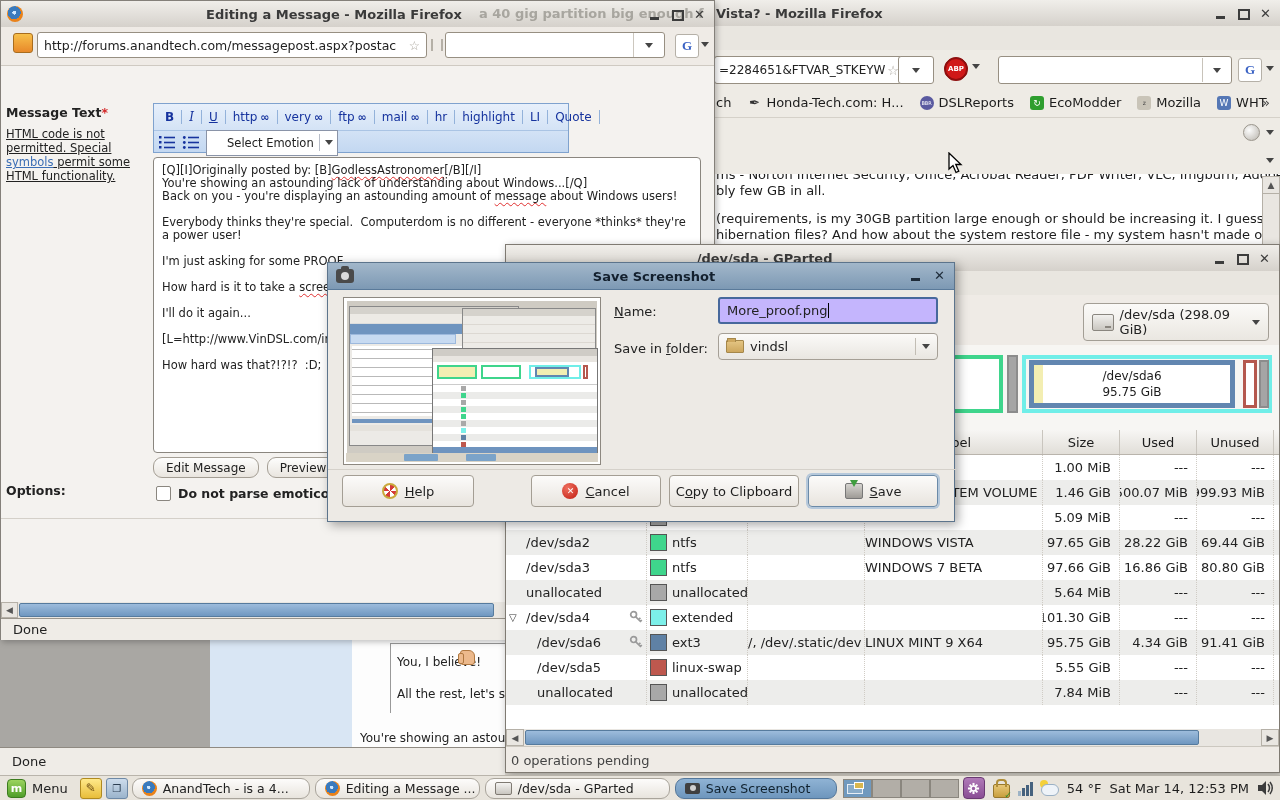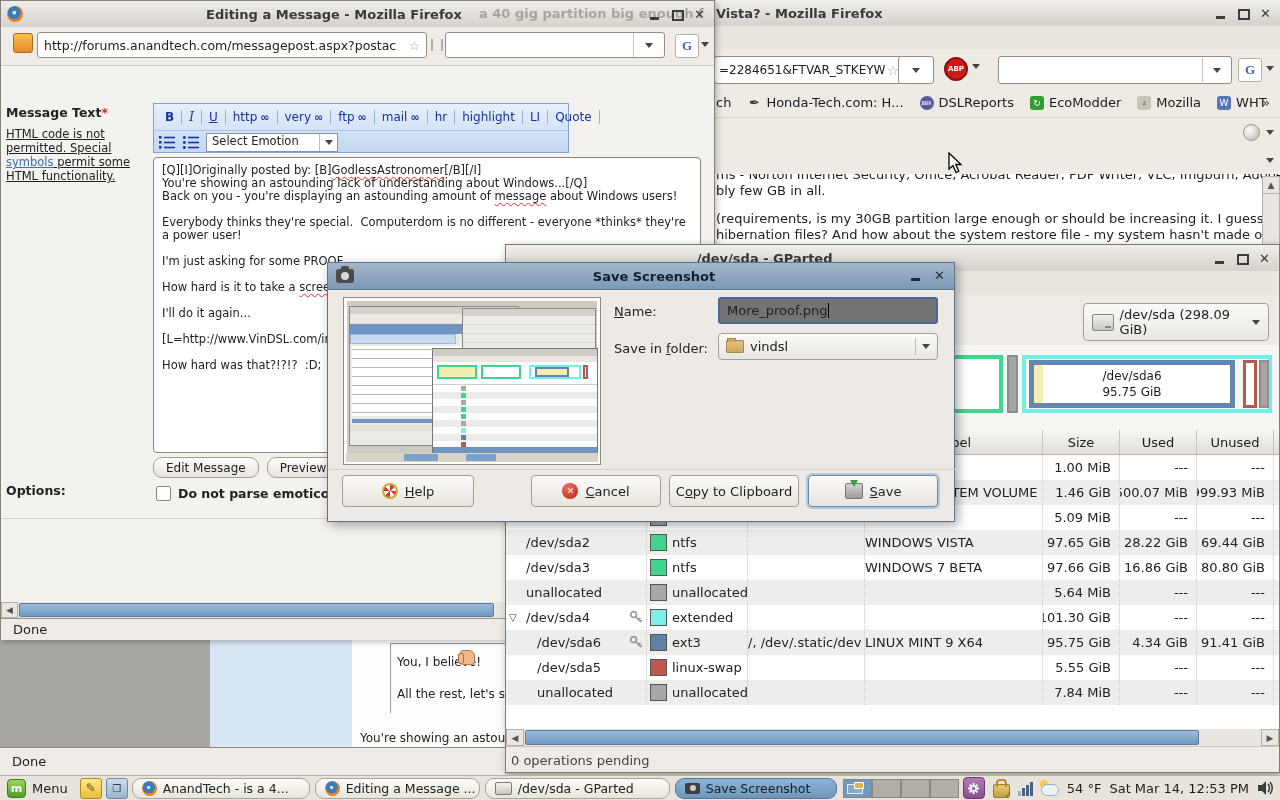--- a/index.html
+++ b/index.html
@@ -106,22 +106,22 @@
   #ed-toolbar{left:152px;top:102px;width:416px;height:50px;background:linear-gradient(#e7f0fb,#c3d8f1);
               border:1px solid #7fa2ce;box-sizing:border-box;}
   #ed-toolbar1{display:flex;align-items:center;height:26px;border-bottom:1px solid #aac4e4;padding:0 4px;}
   .ed-tb-btn{color:#16339e;font-size:12px;padding:0 7px;border-right:1px solid #93b2da;white-space:nowrap;display:flex;align-items:center;gap:3px;}
   .ed-tb-btn.bold{font-weight:bold;}
   .ed-tb-btn.italic{font-style:italic;font-family:"DejaVu Serif","Liberation Serif",serif;}
   .ed-tb-btn.underline{text-decoration:underline;}
   .chain{font-weight:bold;font-size:11px;}
   #ed-toolbar2{display:flex;align-items:center;height:23px;padding:0 4px;gap:6px;}
   .list-icon{width:18px;height:15px;}
-  #ed-emotion{width:132px;height:19px;background:#fff;border:1px solid #8a94a8;display:flex;
-              font-size:11.5px;padding-left:5px;box-sizing:border-box;}
+  #ed-emotion{width:132px;height:26px;background:#fff;border:1px solid #8a94a8;display:flex;align-items:center;
+              font-size:11.5px;padding-left:20px;box-sizing:border-box;}
   #ed-emotion .drop{margin-left:auto;width:17px;height:17px;border-left:1px solid #b8bdc8;display:flex;align-items:center;justify-content:center;}
   #ed-textarea{left:152px;top:156px;width:548px;height:296px;background:#fff;border:1px solid #8a867f;border-radius:4px;
                box-sizing:border-box;padding:6px 8px;font-size:11.5px;line-height:13px;white-space:pre-wrap;overflow:hidden;}
   .misspelled{text-decoration:underline wavy #e03030 1px;text-underline-offset:2px;}
   #ed-buttons{left:152px;top:456px;display:flex;gap:8px;}
   .ed-btn{height:21px;background:linear-gradient(#fdfdfc,#e9e5df);border:1px solid #a49e94;border-radius:9px;
           font-size:12px;padding:0 12px;font-family:inherit;color:#222;}
   #ed-checkrow{left:155px;top:485px;display:flex;align-items:center;gap:7px;}
   #ed-checkbox{width:13px;height:13px;background:#fff;border:1px solid #8a867f;border-radius:2px;}
   #ed-checklabel{font-weight:bold;font-size:12.5px;}
@@ -209,21 +209,21 @@
   #t-gp .mn{height:6px;background:#e8e5e0;}
   #t-gp .bar{height:22px;background:#fff;border-bottom:1px solid #ccc;position:relative;}
   #t-gp .bar .b{position:absolute;top:3px;height:14px;box-sizing:border-box;}
   #t-rows{height:62px;background-image:repeating-linear-gradient(#fff 0 7px,#ebebe9 7px 14px);position:relative;}
   #t-rows .sq{position:absolute;left:28px;width:5px;height:5px;}
   #t-gp .sel{height:7px;background:#6f94bf;}
   #t-bar{left:2px;bottom:2px;right:2px;height:9px;background:#d9d3c6;}
   #t-bar .chip{position:absolute;top:1px;height:7px;background:#7ba3c9;border-radius:1px;}
   
   #dlg-name-label{left:286px;top:41px;}
-  #dlg-name-entry{left:390px;top:34px;width:220px;height:27px;background:#737373;border:2px solid #47689c;border-radius:3px;
+  #dlg-name-entry{left:390px;top:34px;width:220px;height:27px;background:#c4b5fd;border:2px solid #47689c;border-radius:3px;
                   box-sizing:border-box;display:flex;align-items:center;padding-left:7px;}
   #dlg-name-entry .caret{width:1px;height:15px;background:#000;margin-left:1px;}
   #dlg-folder-label{left:286px;top:78px;}
   #dlg-folder-combo{left:390px;top:70px;width:220px;height:27px;background:linear-gradient(#fbfaf8,#e9e6e1);
                     border:1px solid #a59f96;border-radius:4px;box-sizing:border-box;display:flex;align-items:center;gap:6px;padding:0 7px;}
   .folder-ic{width:16px;height:11px;background:linear-gradient(#e4c583,#cda75e);border:1px solid #a5874a;border-radius:1px;position:relative;flex:0 0 auto;}
   .folder-ic::before{content:"";position:absolute;left:0;top:-3px;width:7px;height:3px;background:#cda75e;border:1px solid #a5874a;border-bottom:none;border-radius:1px 1px 0 0;}
   #dlg-folder-combo .split{margin-left:auto;width:1px;height:17px;background:#c2bdb4;}
   #dlg-sep{left:0px;top:206px;width:628px;height:1px;background:#d5d1ca;}
   .dlg-btn{position:absolute;top:212px;height:32px;background:linear-gradient(#fcfbfa,#e8e4de);

